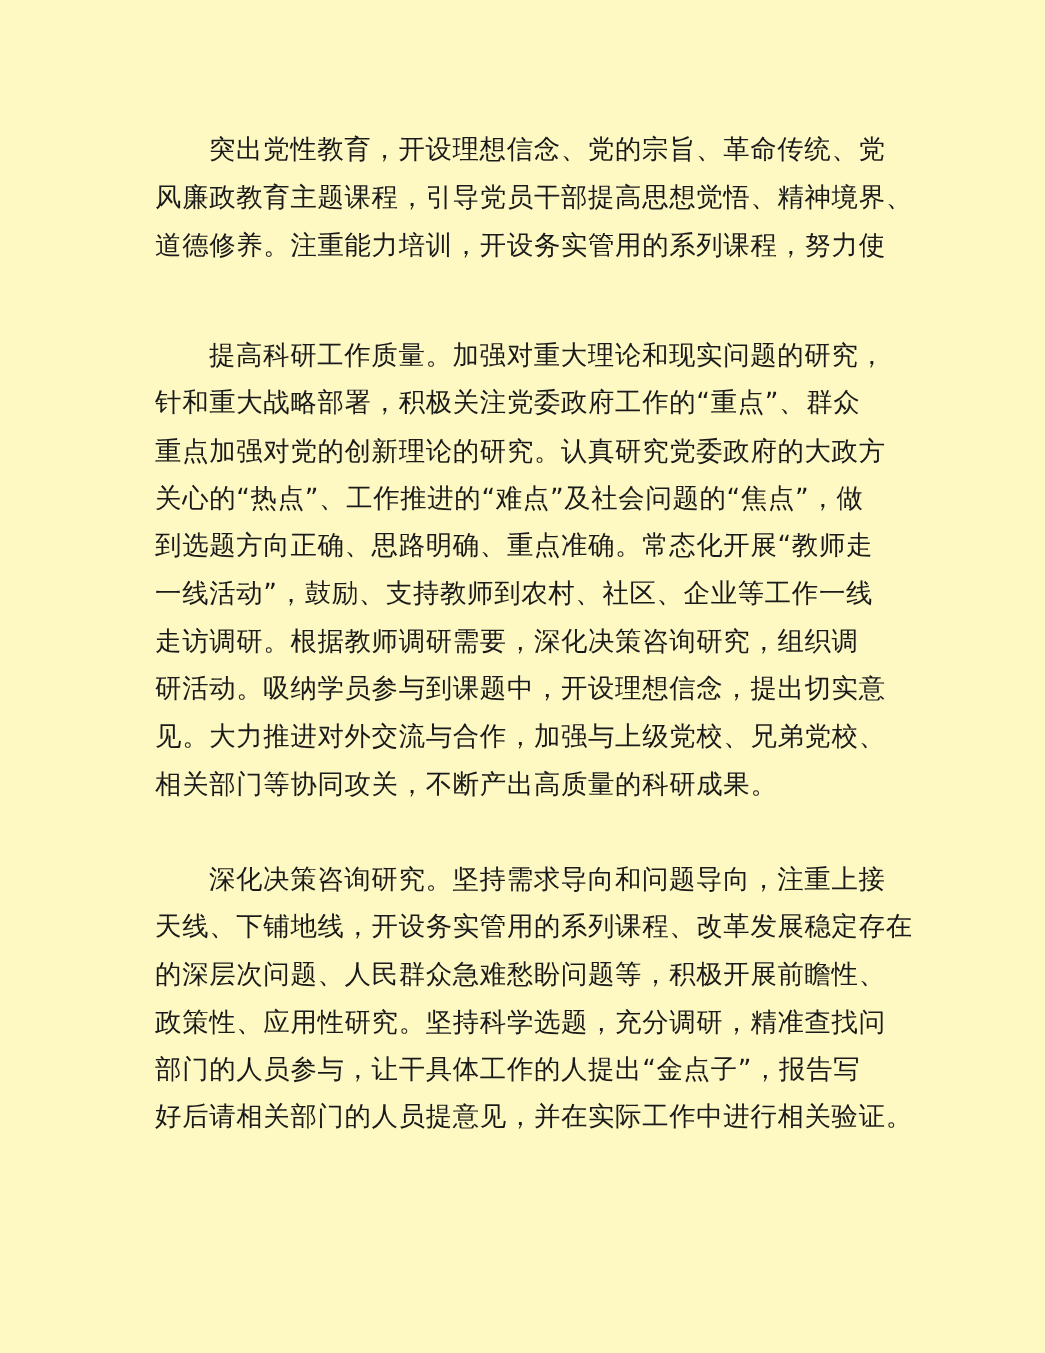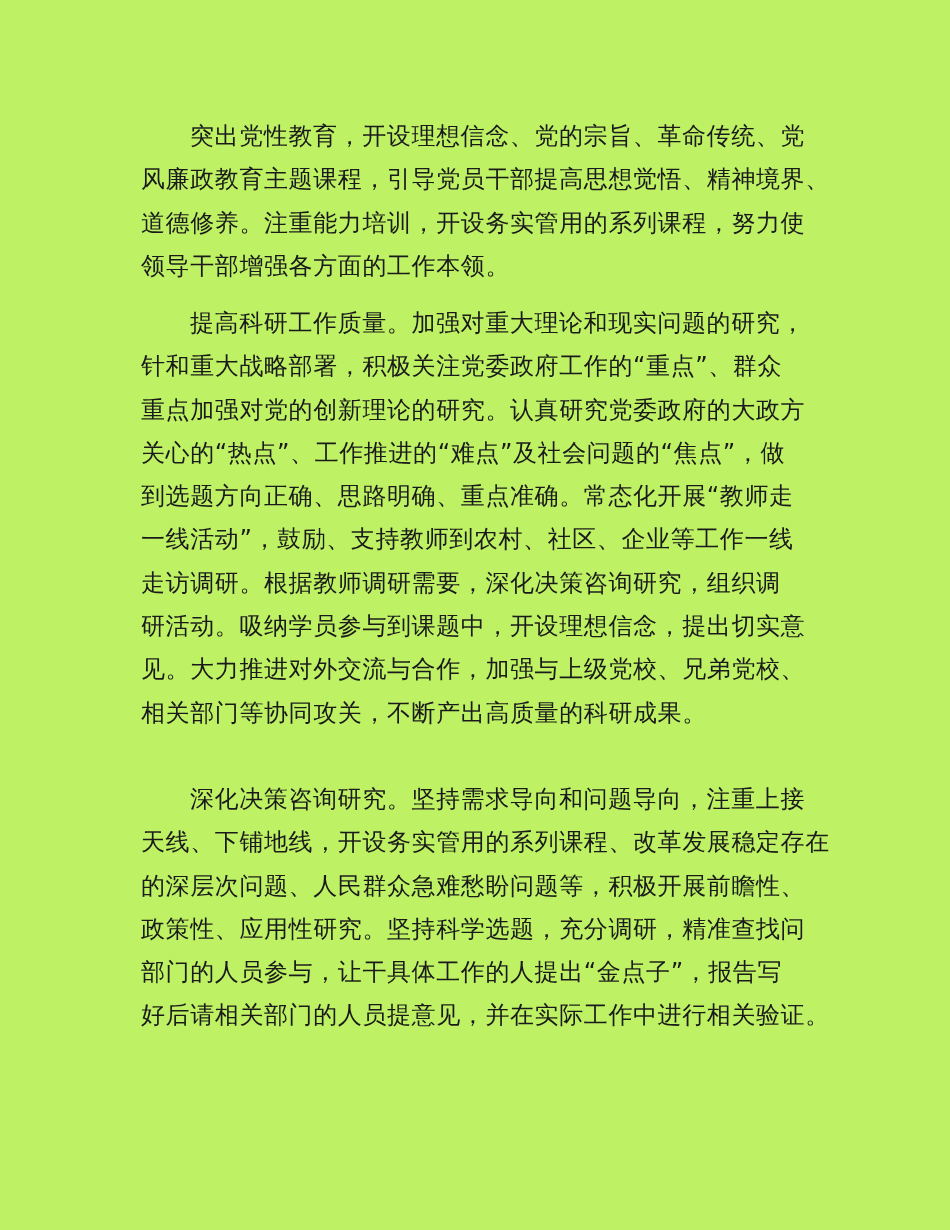--- a/index.html
+++ b/index.html
@@ -1,39 +1,38 @@
 <!DOCTYPE html>
 <html><head>
 <meta charset="utf-8">
 <style>
   html, body { margin: 0; padding: 0; background: #ffffff; }
   body { width: 950px; height: 1230px; position: relative; overflow: hidden; }
   .page {
     position: absolute; left: 0; top: 0; width: 950px; height: 1230px;
-    background: #bef264;
+    background: #fef9c3;
   }
   .para { position: absolute; left: 141px; width: 700px; }
   .line {
     display: block; height: 43.3px; line-height: 43.3px;
     font-family: "DejaVu Sans", "Liberation Sans", sans-serif;
     font-size: 24px; color: #1a1a1a; white-space: nowrap;
     letter-spacing: 0.6px;
   }
   .line.indent { padding-left: 49px; }
 </style>
 </head>
 <body>
 
 <div class="page">
 
   <div class="para" style="top:115px;">
     <span class="line indent">突出党性教育，开设理想信念、党的宗旨、革命传统、党</span>
     <span class="line">风廉政教育主题课程，引导党员干部提高思想觉悟、精神境界、</span>
     <span class="line">道德修养。注重能力培训，开设务实管用的系列课程，努力使</span>
-    <span class="line">领导干部增强各方面的工作本领。</span>
   </div>
 
   <div class="para" style="top:302px;">
     <span class="line indent">提高科研工作质量。加强对重大理论和现实问题的研究，</span>
     <span class="line">针和重大战略部署，积极关注党委政府工作的“重点”、群众</span>
     <span class="line">重点加强对党的创新理论的研究。认真研究党委政府的大政方</span>
     <span class="line">关心的“热点”、工作推进的“难点”及社会问题的“焦点”，做</span>
     <span class="line">到选题方向正确、思路明确、重点准确。常态化开展“教师走</span>
     <span class="line">一线活动”，鼓励、支持教师到农村、社区、企业等工作一线</span>
     <span class="line">走访调研。根据教师调研需要，深化决策咨询研究，组织调</span>

